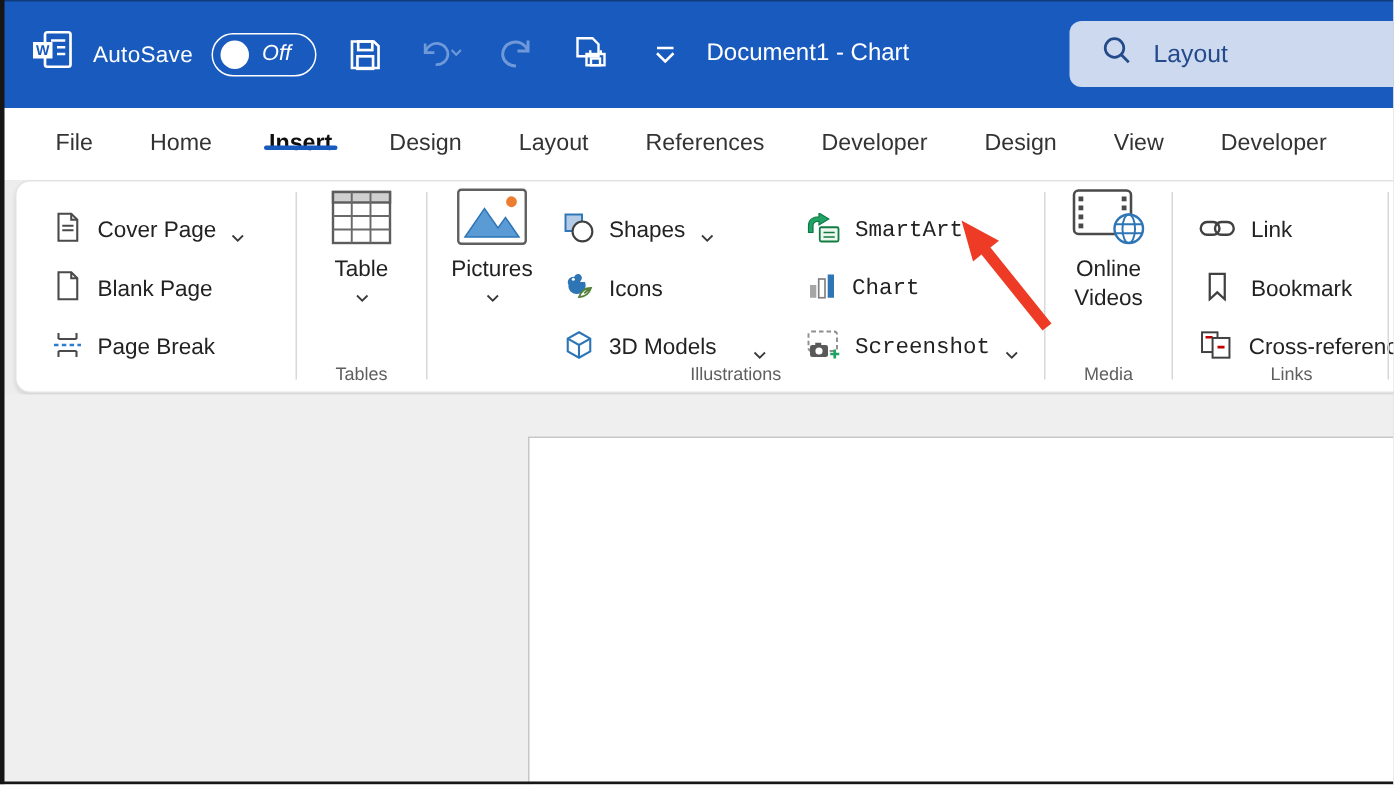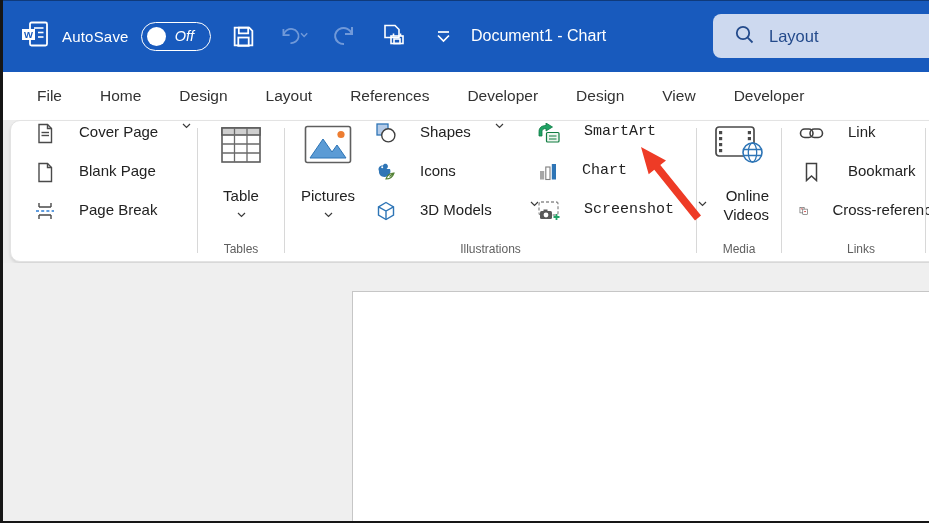--- a/index.html
+++ b/index.html
@@ -27,24 +27,24 @@
   .tab.active { color:#0f0f0f; font-weight:bold; }
   .tab.active .underline { position:absolute; left:16px; right:16px; bottom:5px; height:3px; border-radius:2px; background:#185abd; }
 
   
   .ribbon-zone { position:absolute; left:0; top:120px; width:100%; height:143px; background:#ededed; }
   .ribbon-card { position:absolute; left:10px; top:0; right:-14px; bottom:1px; background:#fff; border:1px solid #e3e3e3; border-radius:10px; box-shadow:0 2px 3px rgba(0,0,0,.10); }
   .grp { position:absolute; top:0; bottom:0; }
   .grp .caption { position:absolute; bottom:5px; left:0; right:0; text-align:center; font-size:12px; color:#5f5f5f; }
   .vsep { position:absolute; top:7px; bottom:8px; width:1px; background:#d8d8d8; }
   .rows { position:absolute; top:2px; left:0; right:0; }
-  .srow { height:39px; display:flex; align-items:flex-start; gap:24px; cursor:pointer; padding-left:0; white-space:nowrap; }
+  .srow { height:39px; display:flex; align-items:flex-end; gap:10px; cursor:pointer; padding-left:0; white-space:nowrap; }
   .srow .lbl { font-size:15px; color:#222; }
   .bigbtn { position:absolute; top:4px; left:0; right:0; display:flex; flex-direction:column; align-items:center; cursor:pointer; }
-  .bigbtn .lbl { font-size:15px; color:#222; margin-top:21px; text-align:right; line-height:19px; }
+  .bigbtn .lbl { font-size:15px; color:#222; margin-top:5px; text-align:center; line-height:19px; }
   .chev { flex:none; }
   .bigbtn .chev { margin-top:7px; }
 
   
   #g-pages { left:0; width:186px; } #g-pages .rows { padding-left:24px; }
   #sep1 { left:186px; } #g-tables { left:187px; width:86px; }
   #sep2 { left:273px; } #g-illus { left:274px; width:411px; }
   #g-illus .bigbtn { left:12px; width:62px; right:auto; }
   #g-illus .col1 { position:absolute; top:2px; left:91px; }
   #g-illus .col2 { position:absolute; top:2px; left:253px;font-family:Liberation Mono, monospace; }
@@ -134,20 +134,24 @@
             <line x1="13.7" y1="13.7" x2="18.5" y2="18.5"></line>
         </svg>
       </span>
       <span class="s-text">Layout</span>
     </span>
   </div>
 
   <div class="tabrow">
     <span class="tab">File</span>
     <span class="tab">Home</span>
+    <span class="tab active">
+        <span>Insert</span>
+        <span class="underline"></span>
+      </span>
     <span class="tab">Design</span>
     <span class="tab">Layout</span>
     <span class="tab">References</span>
     <span class="tab">Developer</span>
     <span class="tab">Design</span>
     <span class="tab">View</span>
     <span class="tab">Developer</span>
   </div>
 
   <div class="ribbon-zone">

